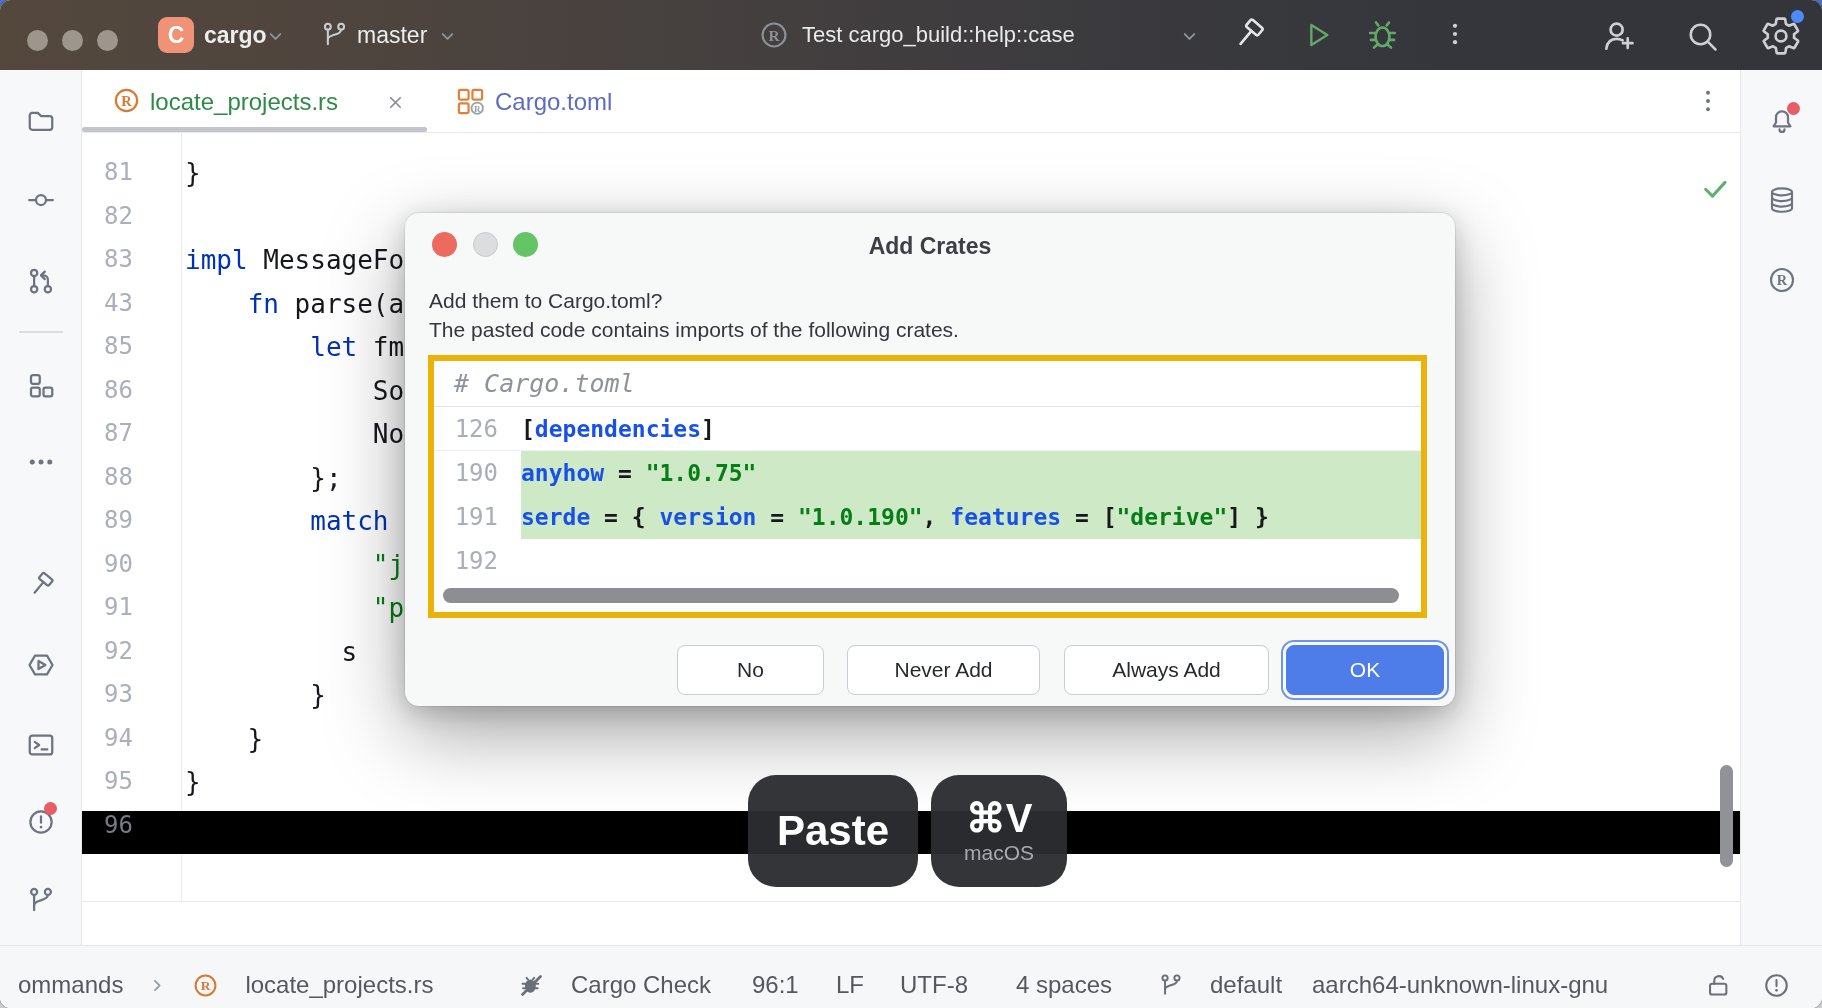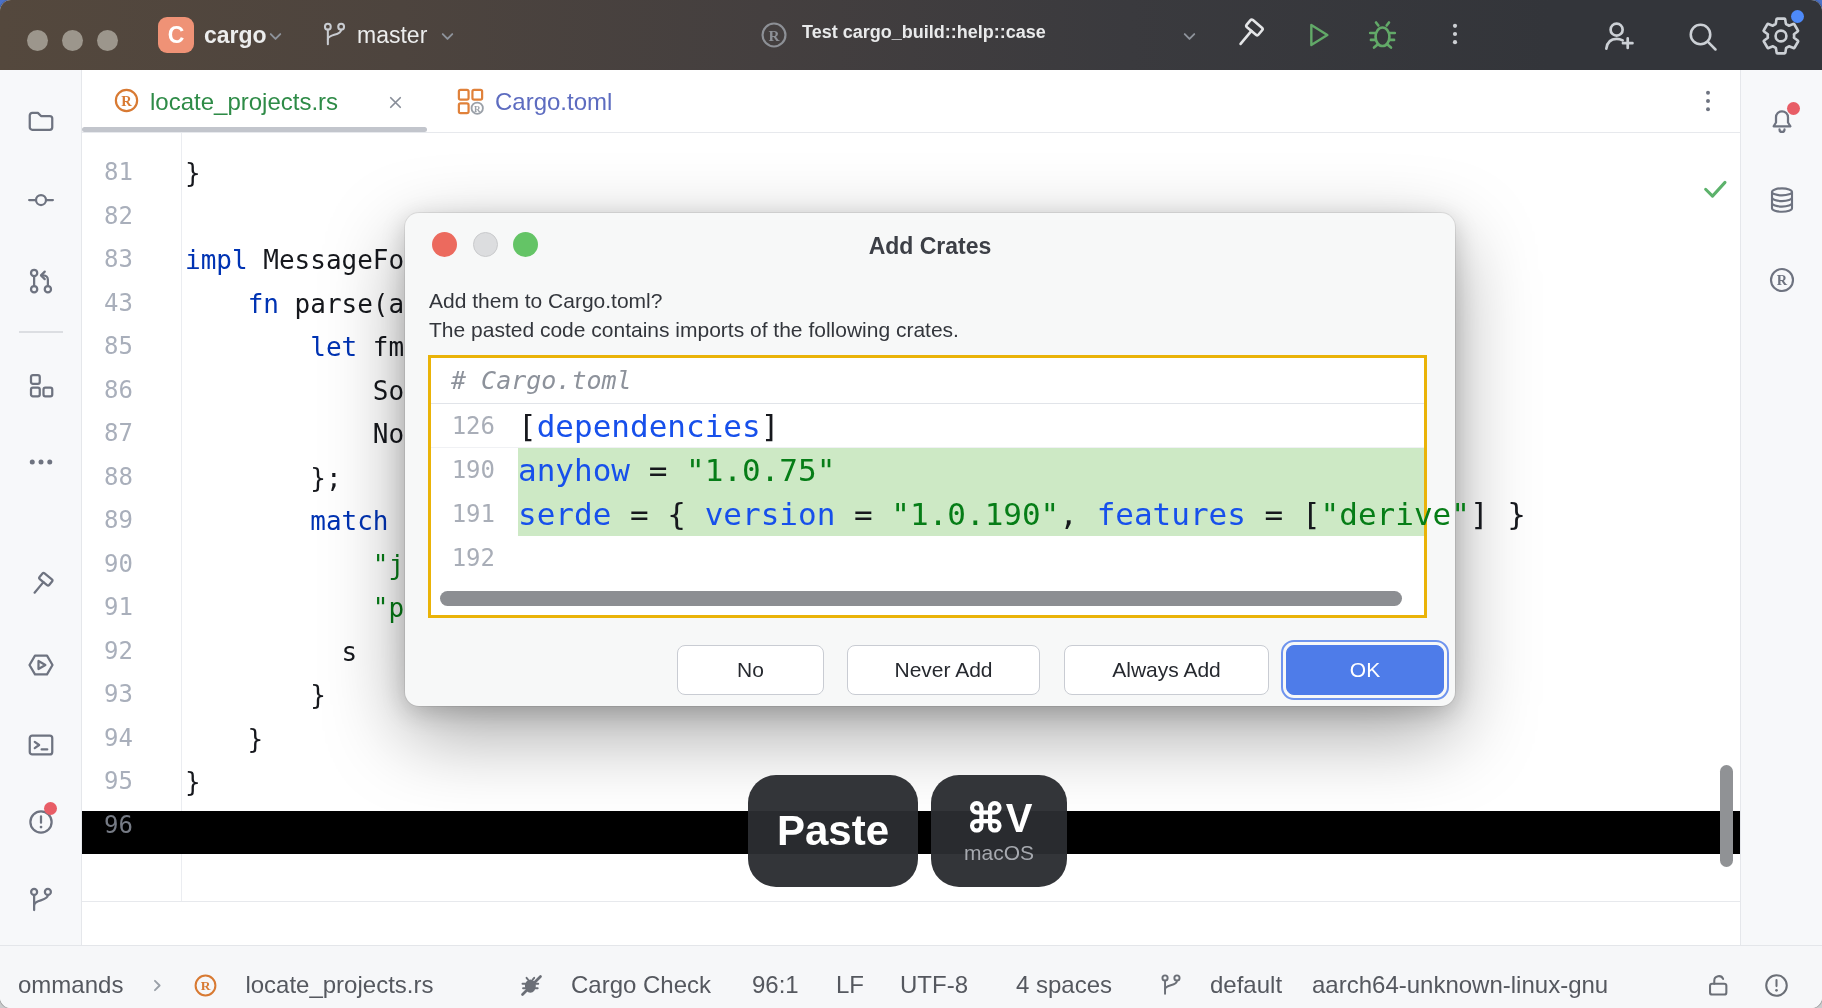--- a/index.html
+++ b/index.html
@@ -9,21 +9,21 @@
     background:linear-gradient(180deg,#4a71c9 0%,#8d9cb4 10%,#b7b9bc 55%,#cbccce 100%);}
   .window{position:absolute;inset:0;border-radius:11px;overflow:hidden;display:flex;flex-direction:column;
     background:#fff;box-shadow:0 0 0 1px rgba(0,0,0,.18);}
   
   .titlebar{position:relative;flex:0 0 70px;
     background:linear-gradient(90deg,#54483d 0%,#4d443e 22%,#443f3f 42%,#3a3a3e 62%,#33353a 85%,#33353a 100%);}
   .light{position:absolute;top:30px;width:21px;height:21px;border-radius:50%;background:#9c968c;}
   .tb-badge{position:absolute;left:158px;top:17px;width:36px;height:36px;border-radius:9px;background:#ef9276;
     color:#fff;font-weight:700;font-size:23px;display:flex;align-items:center;justify-content:center;}
   .tb-label{position:absolute;top:22px;font-size:23px;color:#eceded;white-space:nowrap;}
-  .tb-run-label{font-weight:700;font-size:18px;color:#e9eaeb;}
+  .tb-run-label{font-weight:400;font-size:22px;color:#e9eaeb;}
   .tb-ic{position:absolute;display:block;}
   .tb-dot{position:absolute;left:1791px;top:10px;width:13px;height:13px;border-radius:50%;background:#4e8af9;}
   
   .main{flex:1;display:flex;min-height:0;}
   .rail{position:relative;flex:0 0 82px;background:#f7f8fa;}
   .rail.left{border-right:1px solid #e5e7eb;}
   .rail.right{border-left:1px solid #e5e7eb;}
   .ric{position:absolute;left:26px;width:30px;height:30px;color:#6e7380;}
   .rail-divider{position:absolute;left:19px;top:261px;width:44px;height:2px;background:#dcdee2;}
   .rdot{position:absolute;width:13px;height:13px;border-radius:50%;background:#e85d66;}
@@ -56,28 +56,28 @@
   .dialog{position:absolute;left:405px;top:213px;width:1050px;height:493px;z-index:20;
     background:#f7f8f8;border-radius:14px;
     box-shadow:0 28px 80px rgba(0,0,0,.35),0 6px 24px rgba(0,0,0,.18),0 0 0 1px rgba(0,0,0,.07);}
   .dlg-light{position:absolute;top:19px;width:25px;height:25px;border-radius:50%;}
   .dlg-light.red{left:27px;background:#ec6a5e;}
   .dlg-light.gray{left:68px;background:#dcdddf;border:1px solid #c9cacc;}
   .dlg-light.green{left:108px;background:#64c466;}
   .dlg-title{position:absolute;left:0;right:0;top:20px;text-align:center;font-size:23px;font-weight:700;color:#3c3f46;}
   .dlg-msg{position:absolute;left:24px;top:73px;font-size:21px;line-height:29px;color:#33363c;}
   .dlg-codebox{position:absolute;left:23px;top:142px;width:999px;height:263px;background:#fff;
-    border:3px solid #eab308;font-family:"DejaVu Sans Mono",monospace;}
+    border:6px solid #eab308;font-family:"DejaVu Sans Mono",monospace;}
   .dlg-header{height:46px;display:flex;align-items:center;padding-left:20px;font-size:25px;font-style:italic;
     color:#8d929b;border-bottom:1px solid #e1e4e9;}
   .dlg-row{height:44px;display:flex;align-items:center;}
   .dlg-row:first-child{border-bottom:1px solid #f0f1f4;}
   .dlg-row.added{background:linear-gradient(90deg,transparent 87px,#cde9c5 87px);}
   .dlg-ln{flex:0 0 64px;text-align:right;font-size:24px;color:#a9aeb8;}
-  .dlg-code{padding-left:23px;font-size:31px;white-space:pre;color:#1b1d22;}
+  .dlg-code{padding-left:23px;font-size:23px;white-space:pre;color:#1b1d22;font-weight:bold;}
   .dlg-hscroll{position:absolute;left:9px;right:22px;bottom:9px;height:15px;border-radius:8px;background:#8c8e92;}
   .dlg-btn{position:absolute;top:432px;height:50px;border-radius:8px;background:#fff;border:1.5px solid #c9ccd3;
     font-size:21px;color:#26292f;display:flex;align-items:center;justify-content:center;
     font-family:"Liberation Sans",sans-serif;cursor:default;}
   .dlg-btn:nth-of-type(1){left:272px;width:147px;}
   .dlg-btn:nth-of-type(2){left:442px;width:193px;}
   .dlg-btn:nth-of-type(3){left:659px;width:205px;}
   .dlg-btn:nth-of-type(4){left:881px;width:158px;}
   .dlg-btn.primary{background:#4e7ce9;border-color:#4e7ce9;color:#fff;
     outline:2px solid #6f94ee;outline-offset:3px;}

